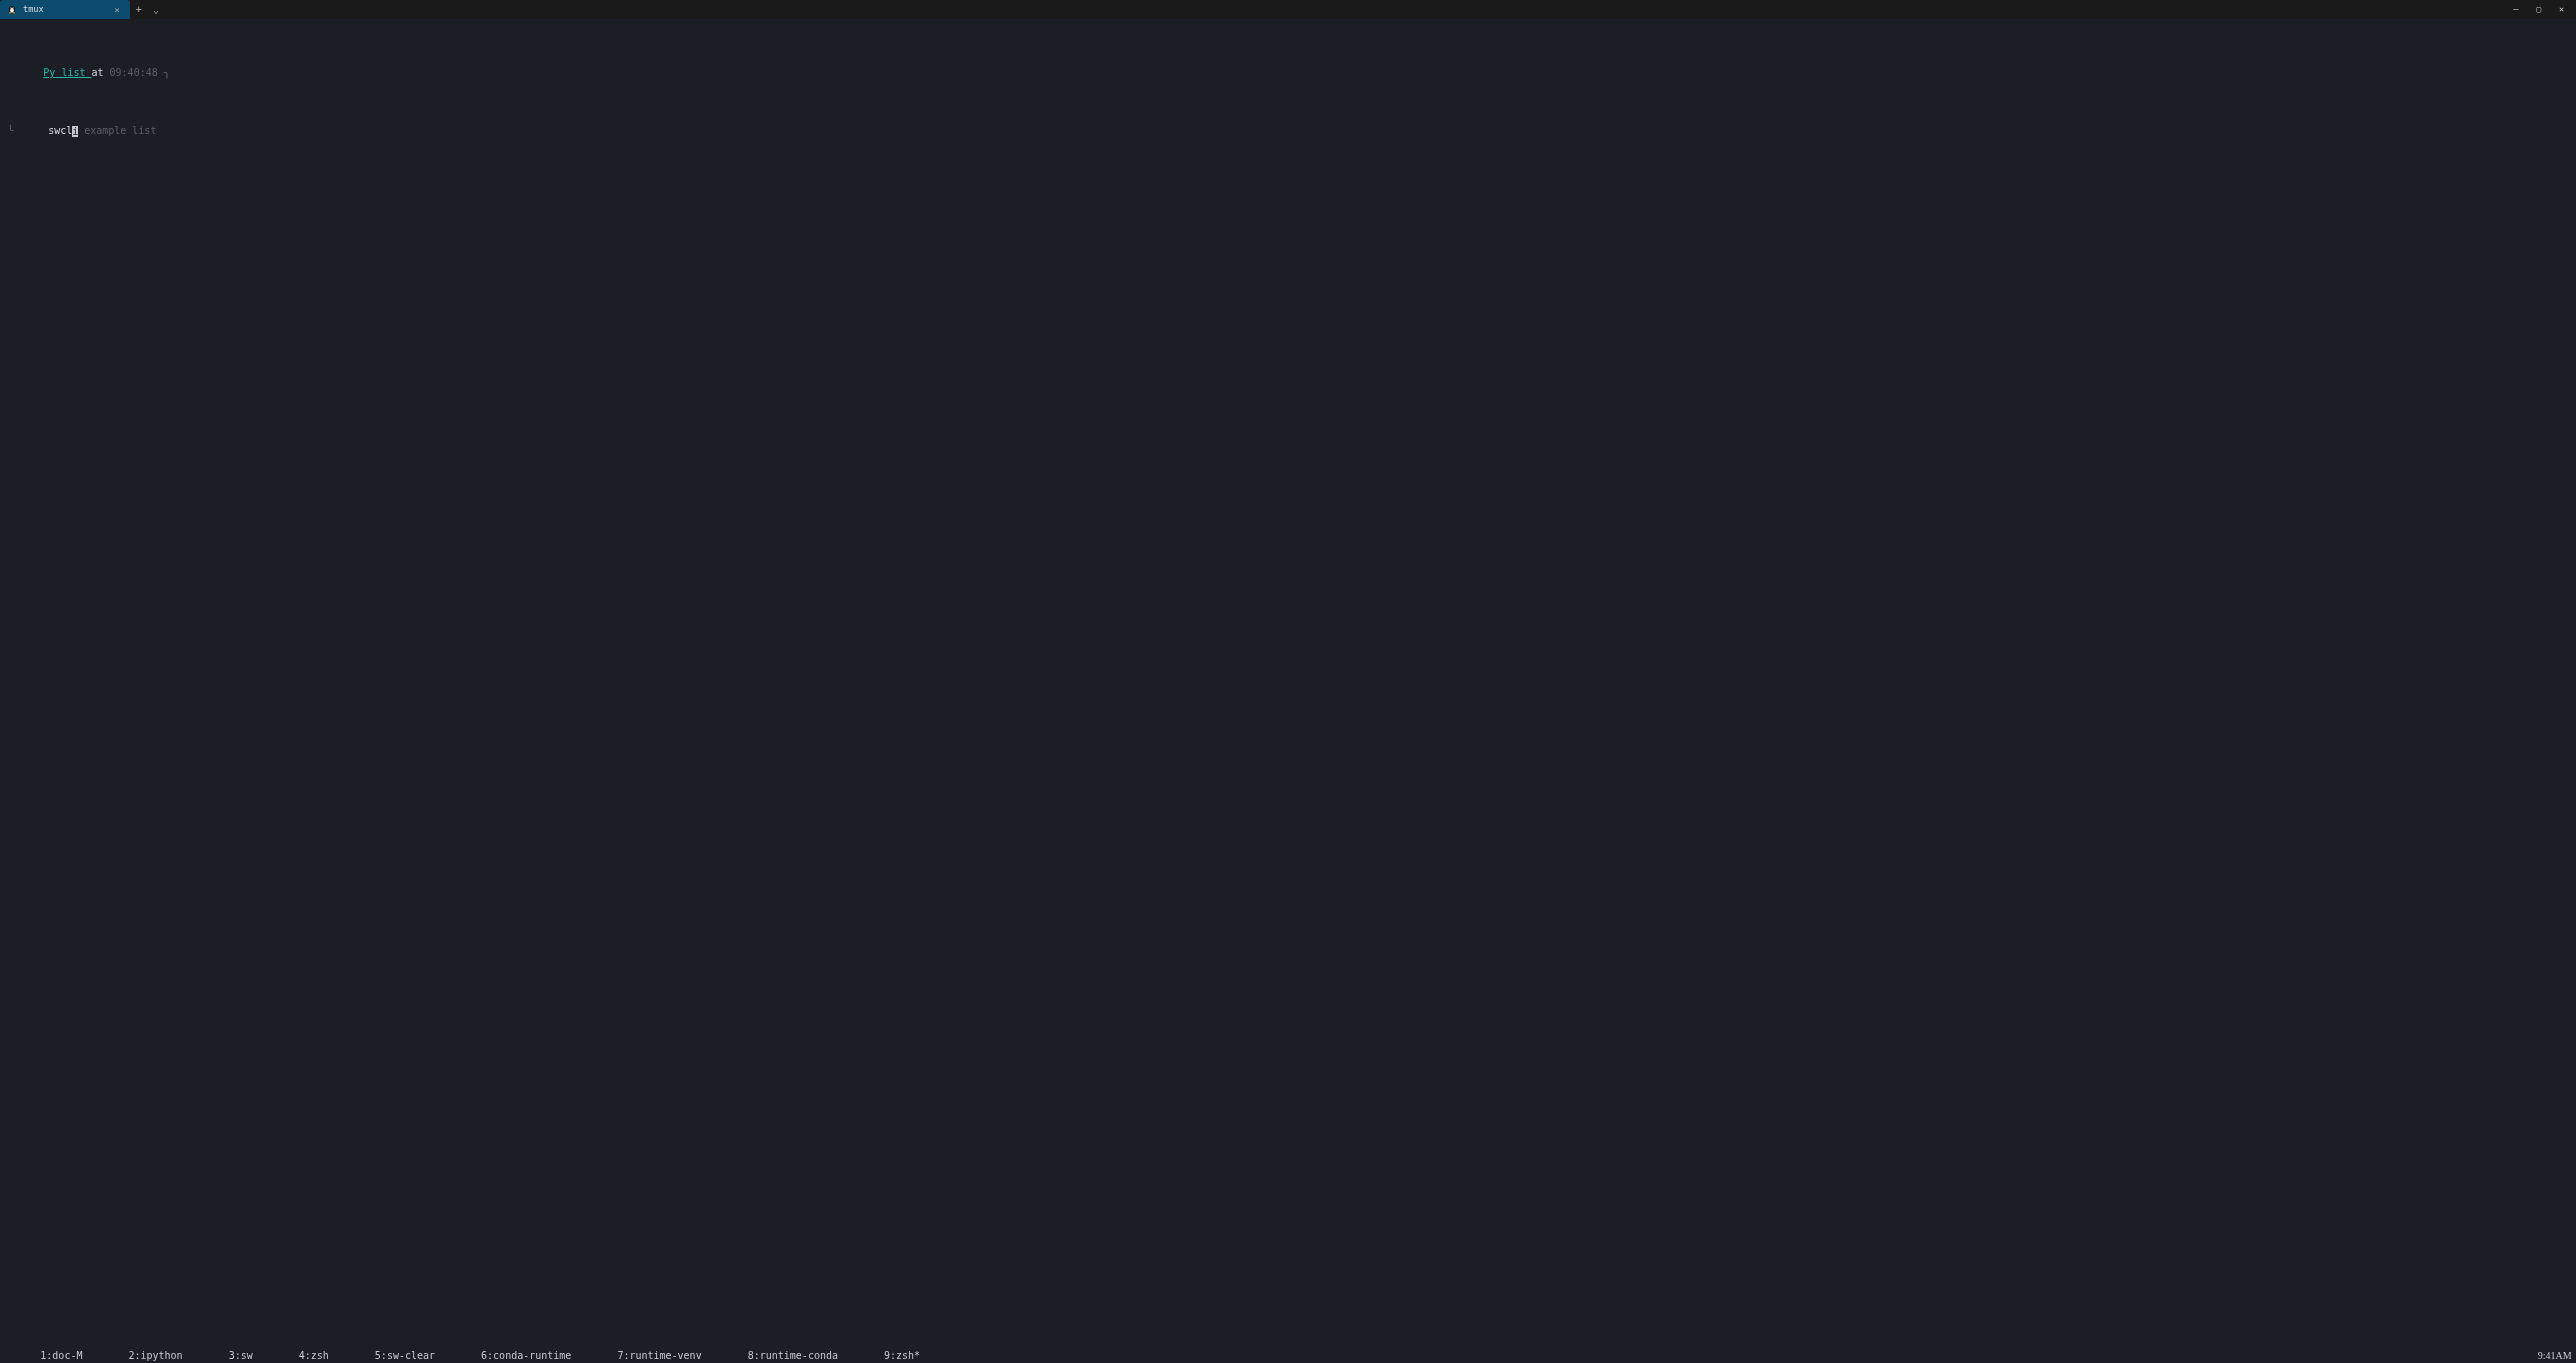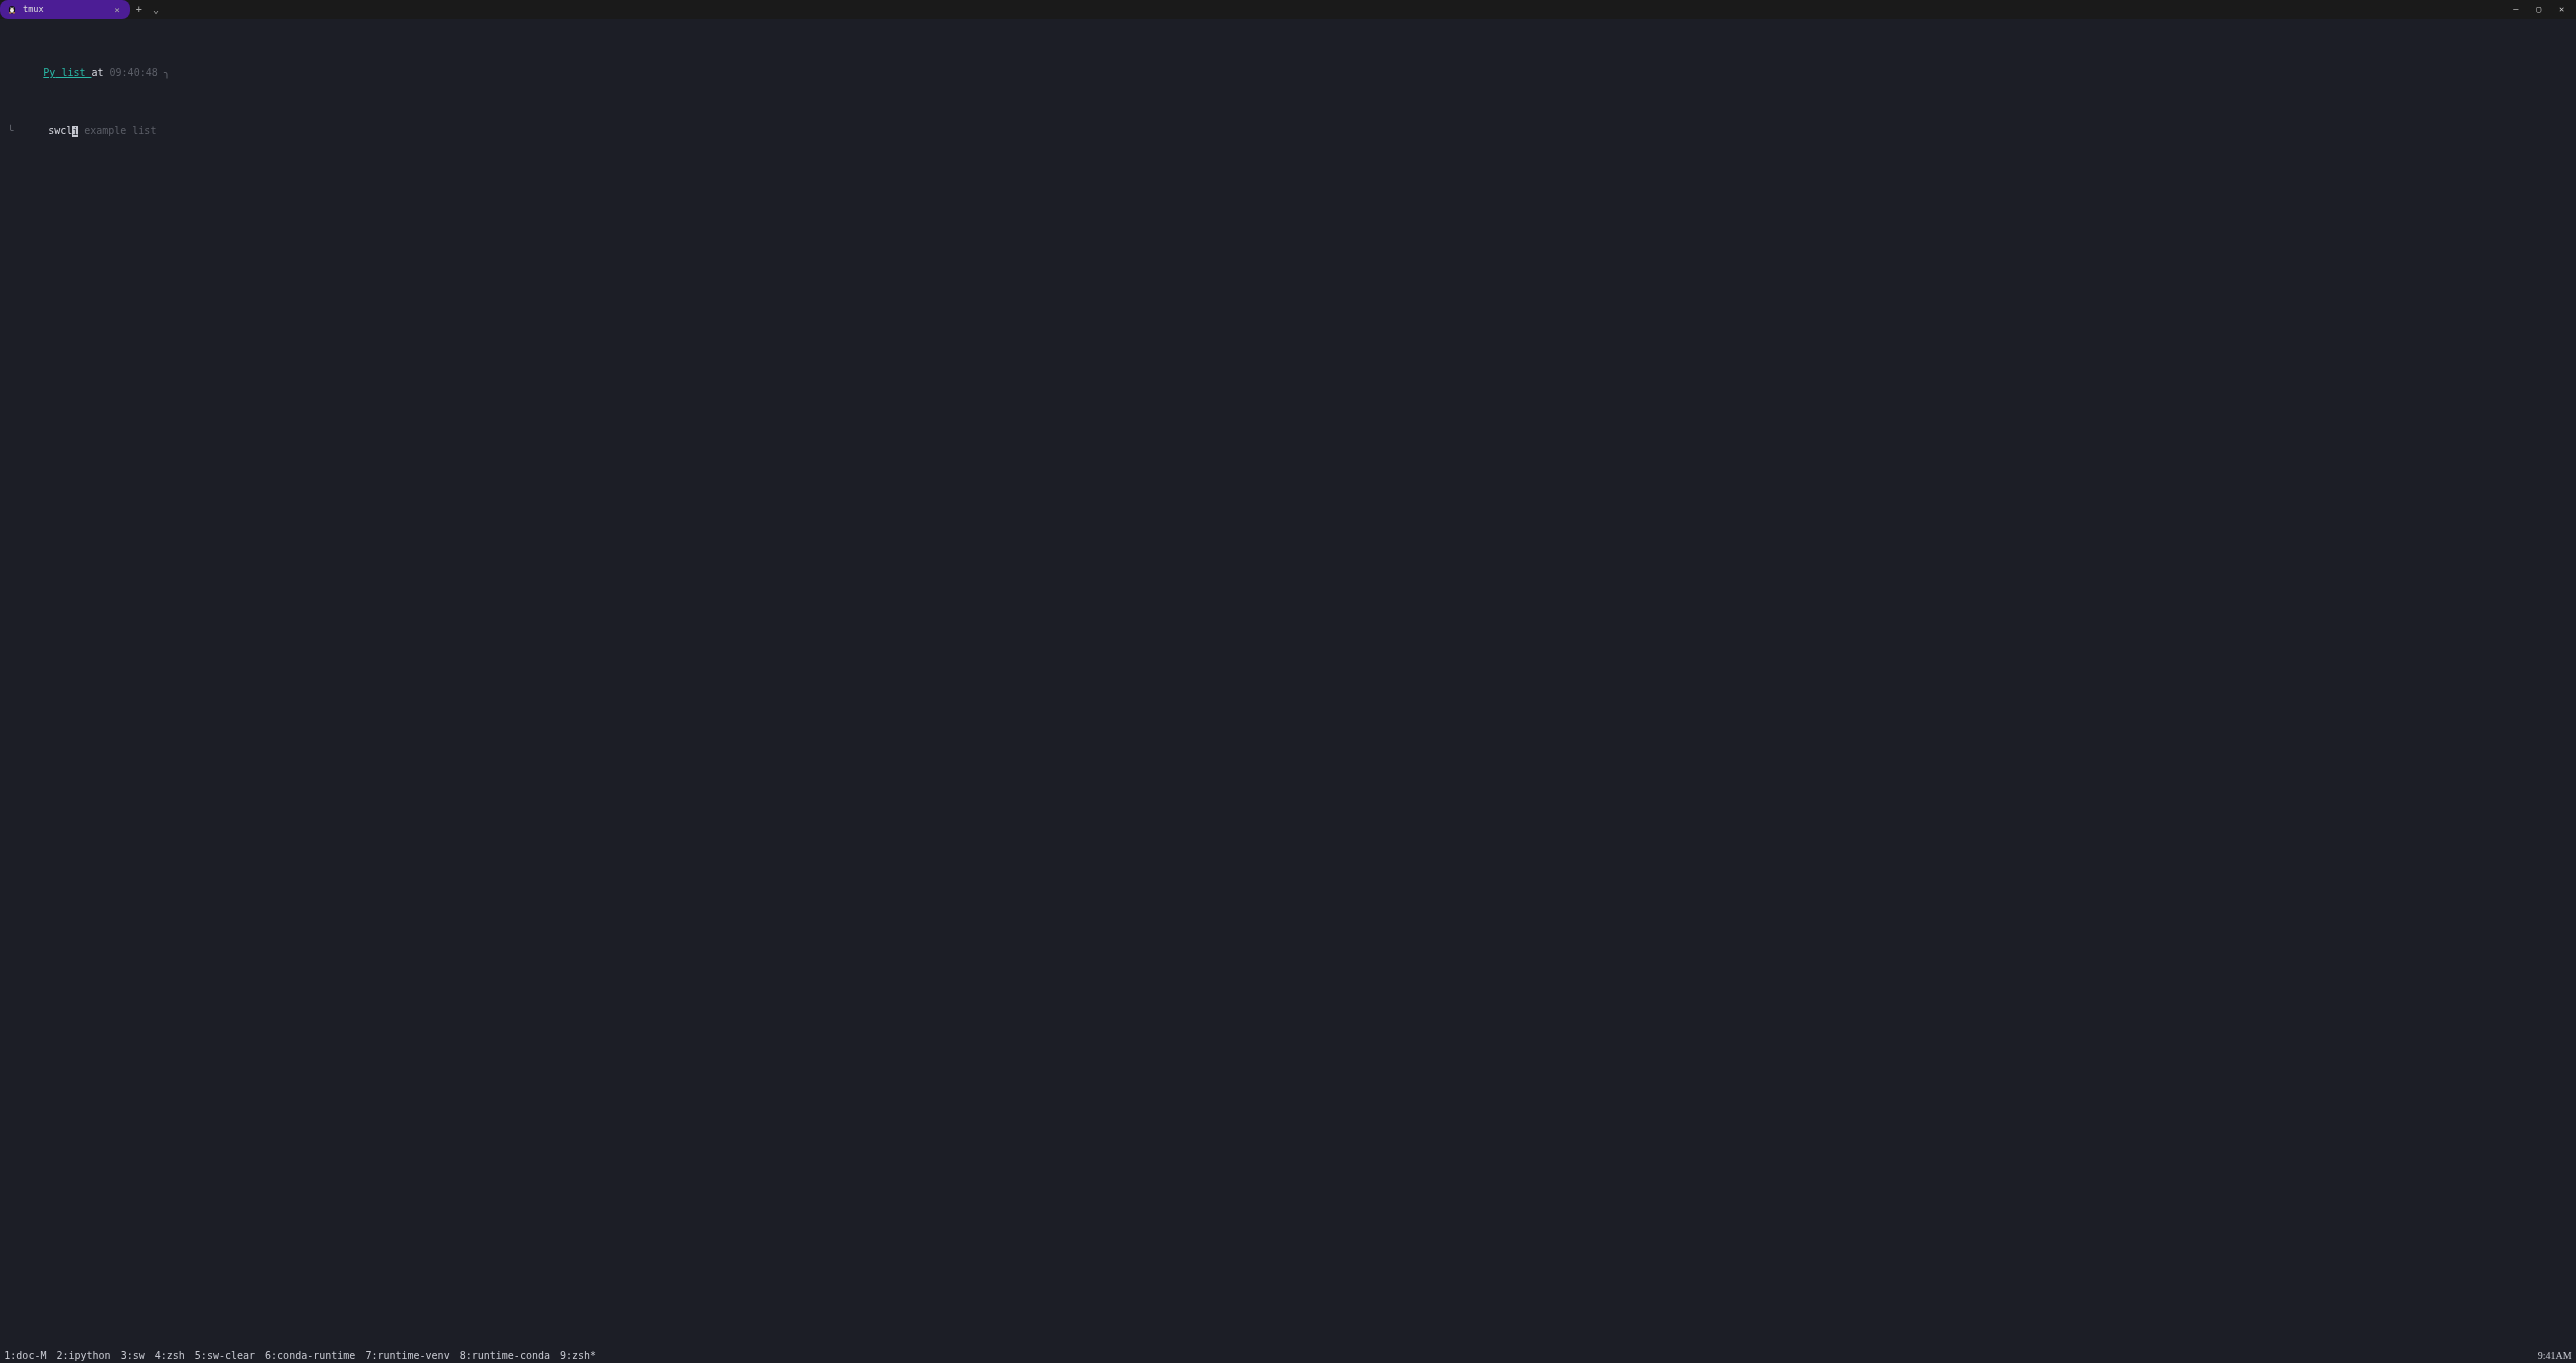--- a/index.html
+++ b/index.html
@@ -13,25 +13,24 @@
     color: #ccc;
     font-size: 8.6px;
     user-select: none;
   }
   .tab {
     display: flex;
     align-items: center;
     gap: 5.8px;
     padding: 0 7.2px;
     height: 100%;
-    background: #4c1d95;
+    background: #0c4a6e;
     min-width: 130px;
     border-top-left-radius: 2.9px;
     border-top-right-radius: 2.9px;
-    border-radius: 8px;
   }
   .tab-icon {
     width: 10px;
     height: 10px;
     display: inline-flex;
     align-items: center;
     justify-content: center;
   }
   .tab-title { flex: 1; color: #ddd; }
   .tab-close {
@@ -101,21 +100,21 @@
     bottom: 0; left: 0; right: 0;
     height: 14.4px;
     background: #1c1e26;
     color: #c7c9d1;
     font-size: 10px;
     display: flex;
     align-items: center;
     padding: 0 4.3px;
   }
   .status-windows { display: flex; gap: 10px; flex: 1; }
-  .status-win { white-space: nowrap; }
+  .status-win { white-space: nowrap; margin-left: 36px; }
   .status-clock { white-space: nowrap; font-family: Liberation Serif, serif; }
 </style>
 </head>
 <body>
 
 <div class="titlebar">
   <div class="tab">
     <span class="tab-icon">
       <svg viewBox="0 0 16 16" width="10" height="10">
         <ellipse cx="8" cy="9" rx="5" ry="6" fill="#111"></ellipse>

